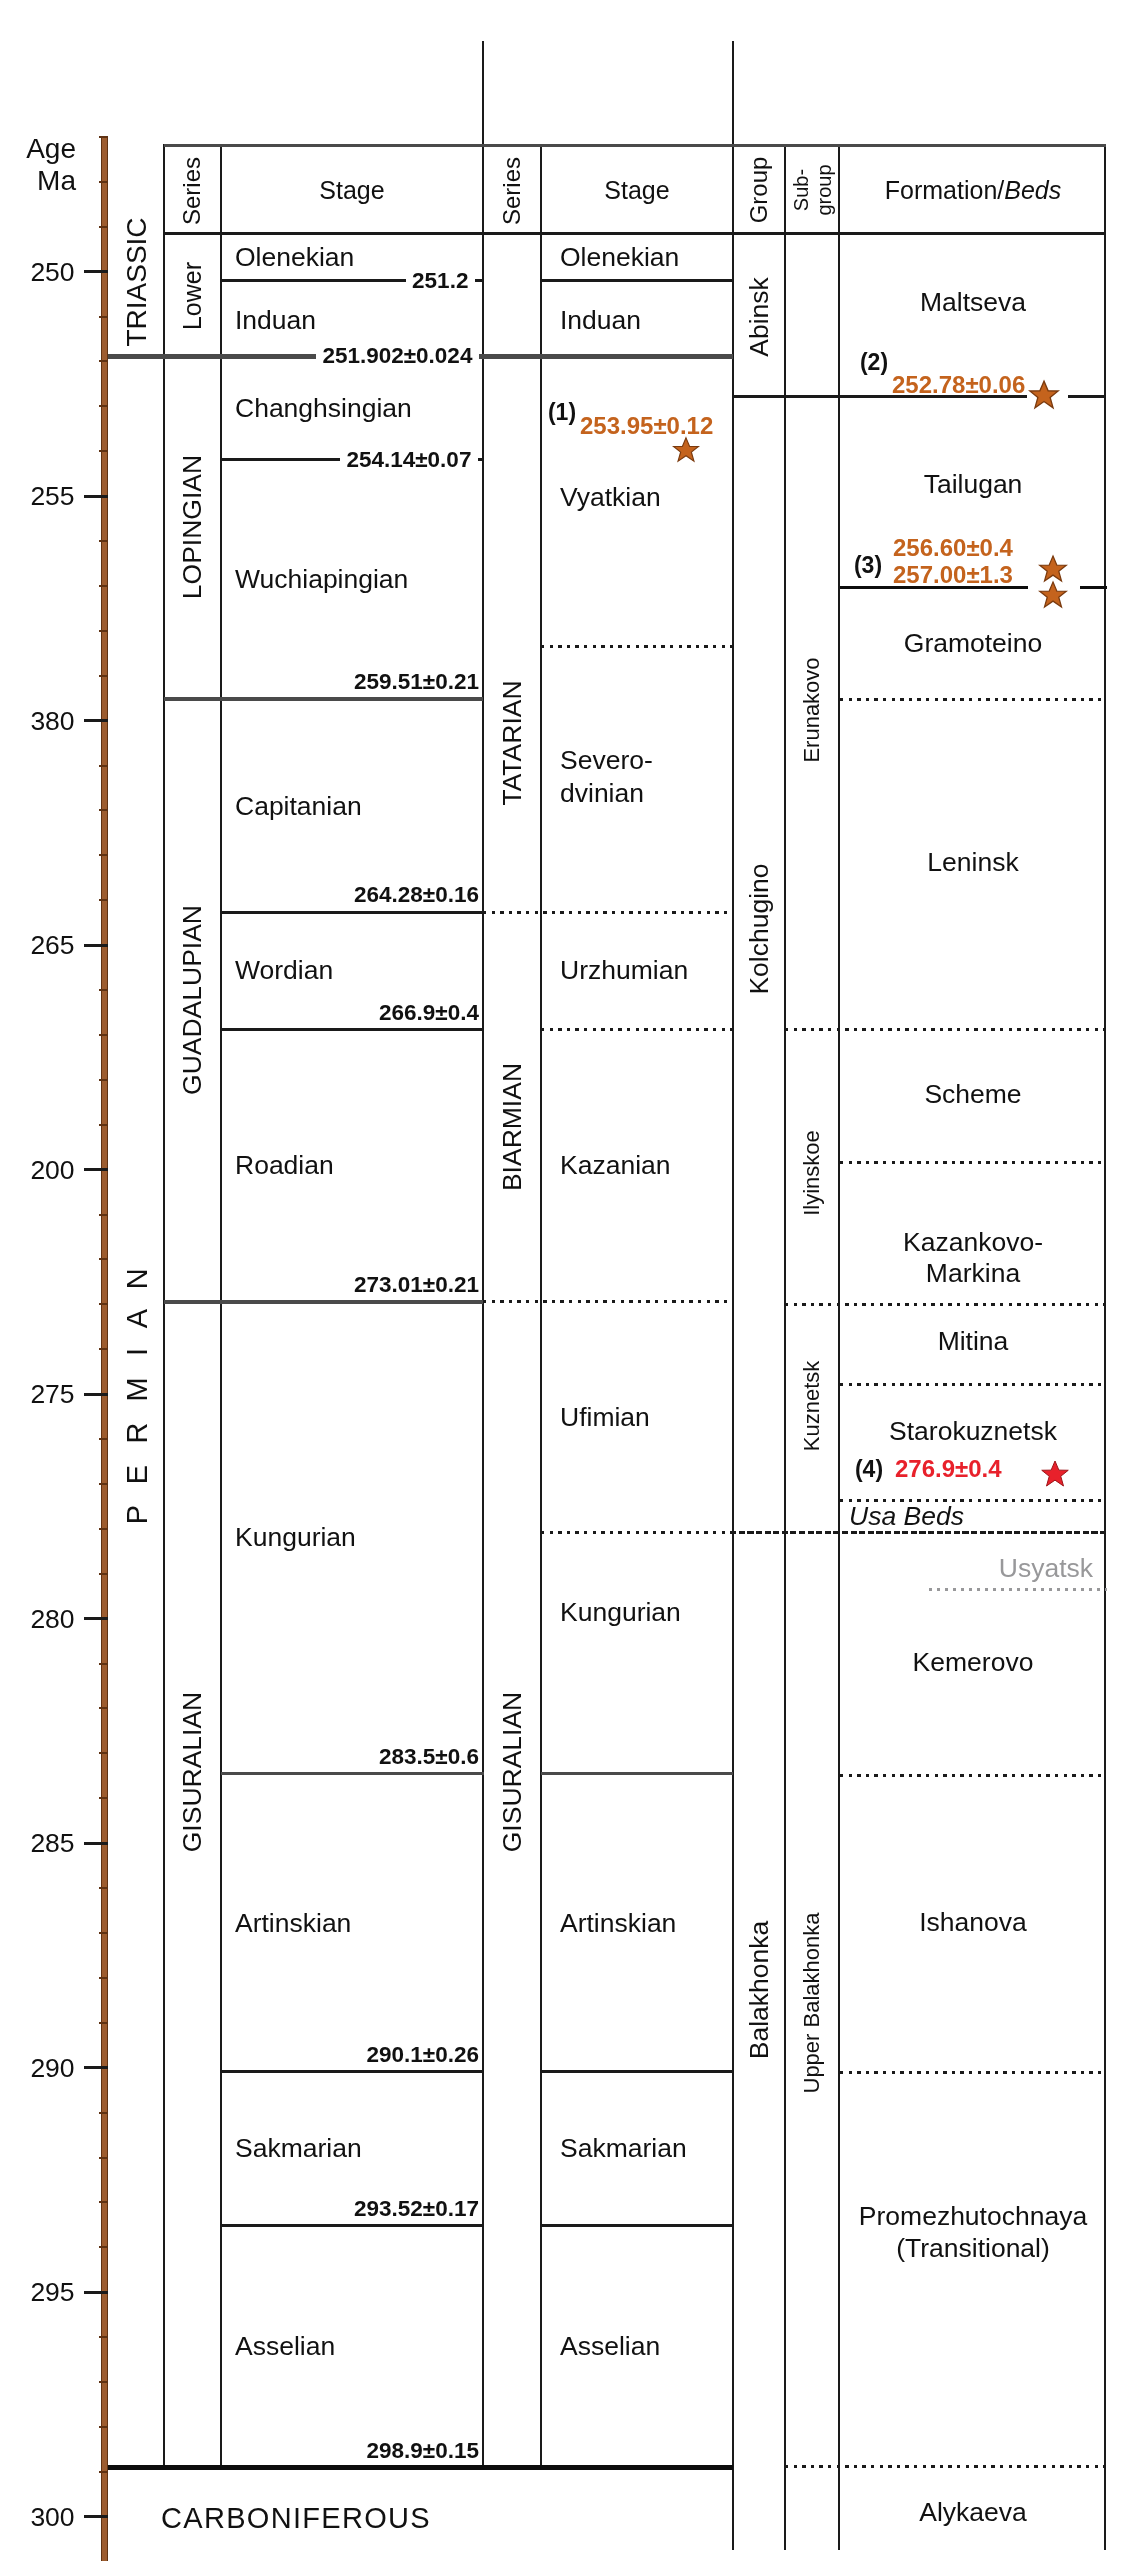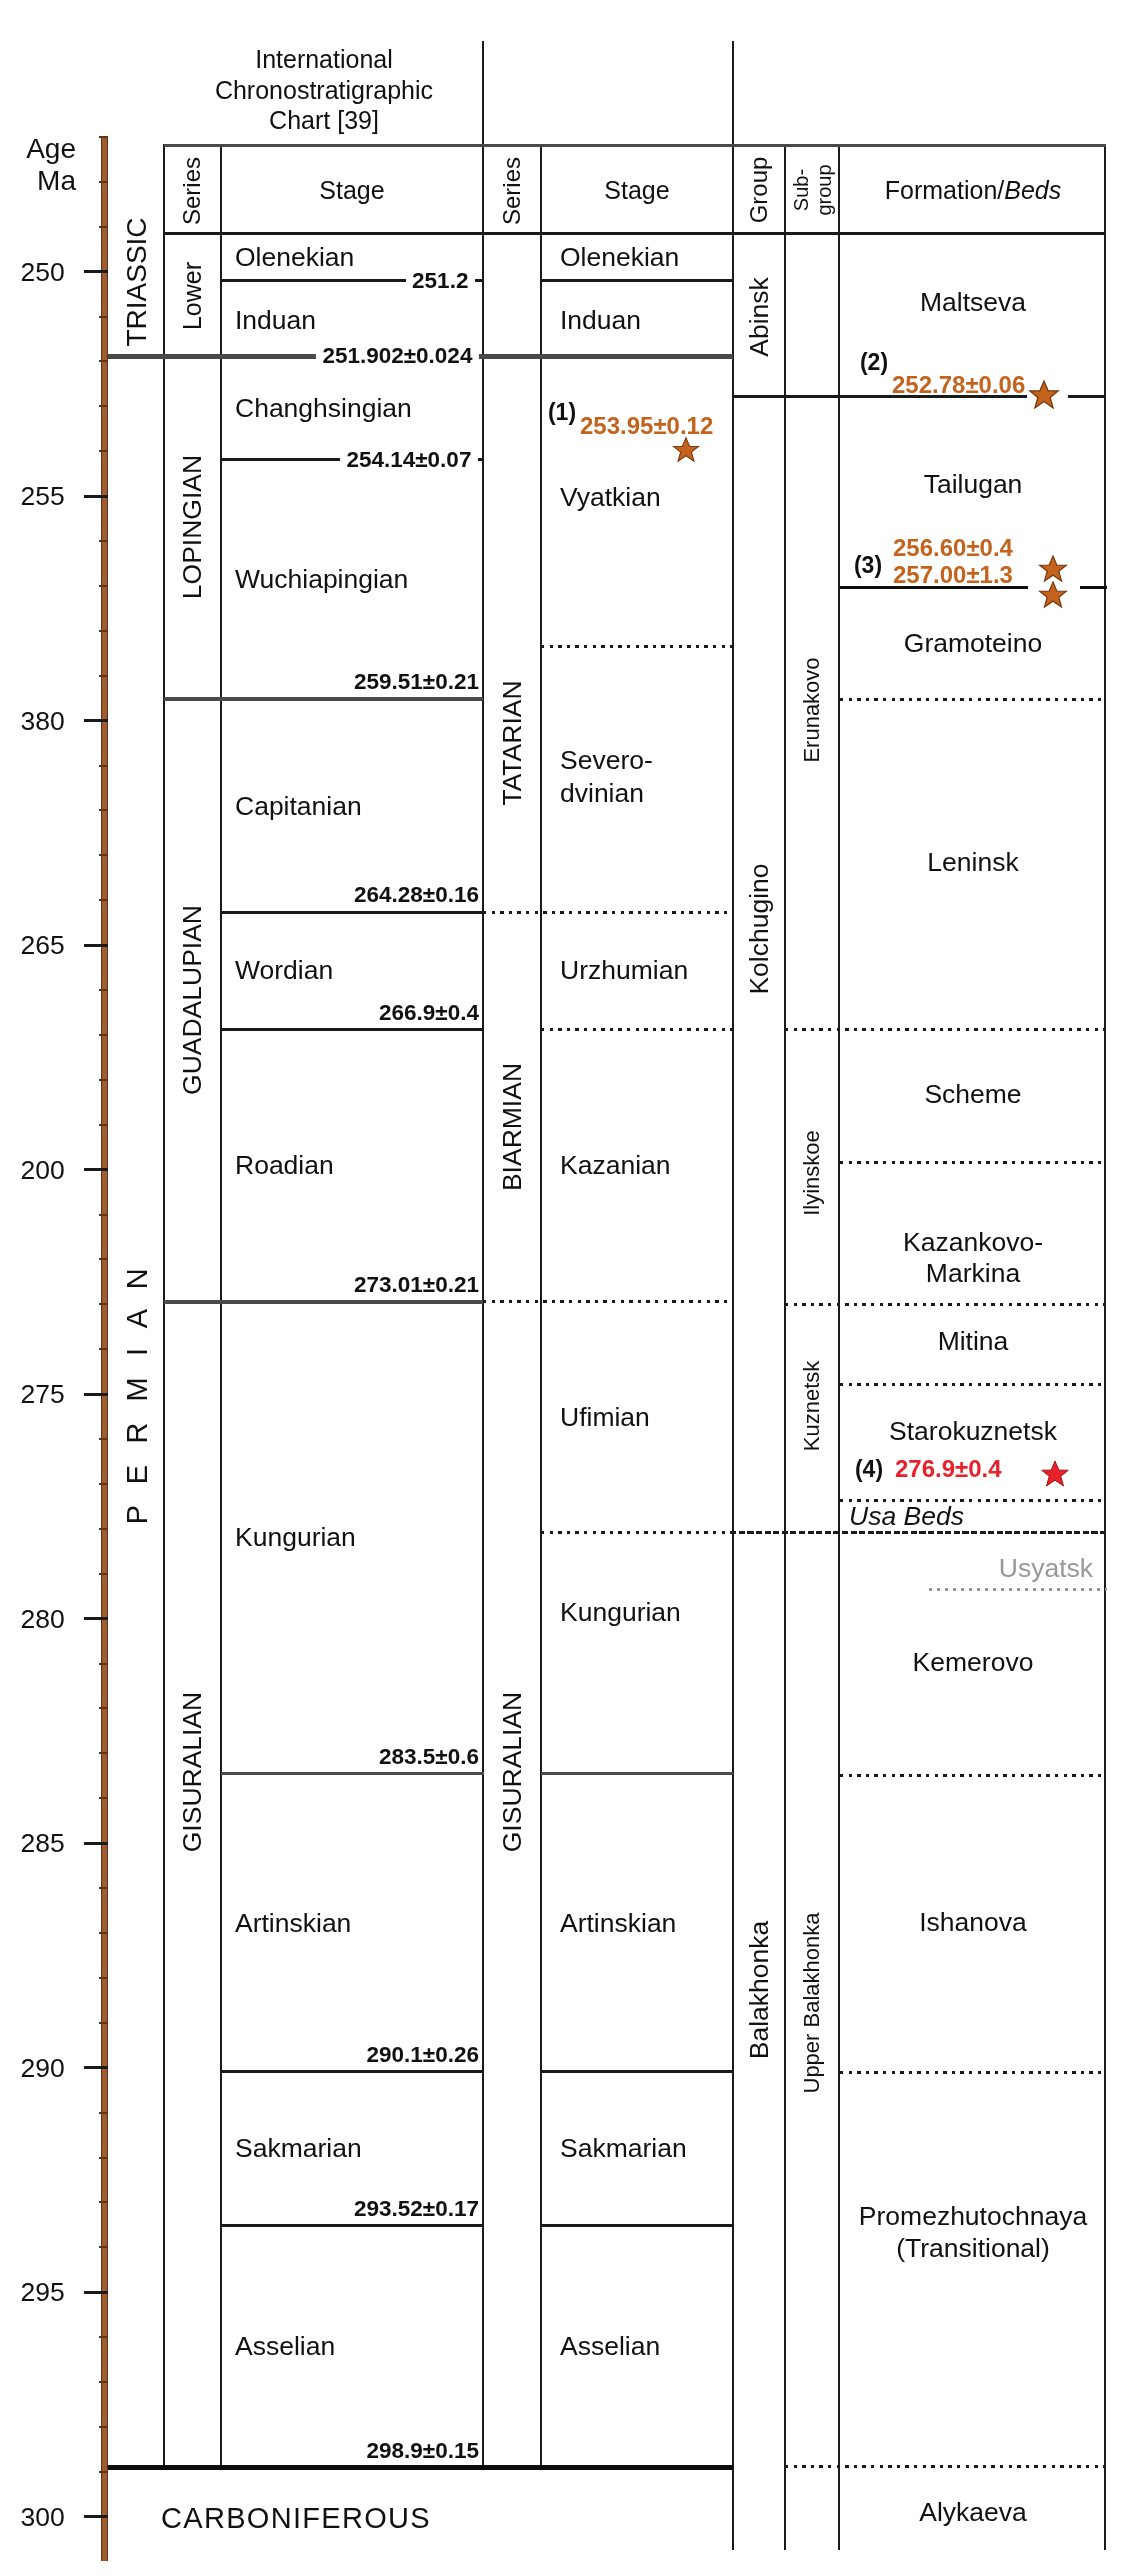--- a/index.html
+++ b/index.html
@@ -17,35 +17,30 @@
   .num{position:absolute;font-weight:bold;font-size:22.5px;transform:translateY(-50%);white-space:nowrap;text-align:right;z-index:5}
   .numbg{background:#fff;padding:0 6.6px}
   .ann{position:absolute;font-weight:bold;font-size:23px;transform:translate(-50%,-50%);white-space:nowrap;z-index:6}
   .annv{position:absolute;font-weight:bold;font-size:24px;transform:translateY(-50%);white-space:nowrap;z-index:6}
   .star{position:absolute;transform:translate(-50%,-50%);z-index:7}
   .title{position:absolute;transform:translateX(-50%);text-align:center;font-size:25px;line-height:30.5px;white-space:nowrap}
   .bar{position:absolute;left:101px;top:137px;width:7.3px;height:2424px;background:#9D5D30;
        border-left:1.3px solid #5F3314;border-right:1.3px solid #5F3314;box-sizing:border-box}
   .tmaj{position:absolute;height:2.7px;width:24px;left:84px;background:#1a1a1a}
   .tmin{position:absolute;height:2px;width:8.6px;left:99px;background:#5F3314}
-  .tlab{position:absolute;width:54px;left:20.6px;text-align:left;font-size:26.5px;transform:translateY(-50%)}
+  .tlab{position:absolute;width:54px;left:20.6px;text-align:right;font-size:26.5px;transform:translateY(-50%)}
   .agema{position:absolute;left:12px;top:133px;width:64px;text-align:right;font-size:28px;line-height:32px}
   .it{font-style:italic}
   .sub2{font-size:20px;line-height:22.5px;text-align:center}
 </style>
 </head>
 <body>
 
 <div class="page">
 
-  <div class="title" style="left:324px;top:44px">
-    <div>International</div>
-    <div>Chronostratigraphic</div>
-    <div>Chart [39]</div>
-  </div>
 
   <div class="agema">
     <div>Age</div>
     <div>Ma</div>
   </div>
   <div class="bar"></div>
   <div>
       <div class="tmin" style="top: 136px;"></div>
       <div class="tmin" style="top: 181px;"></div>
       <div class="tmin" style="top: 226px;"></div>

